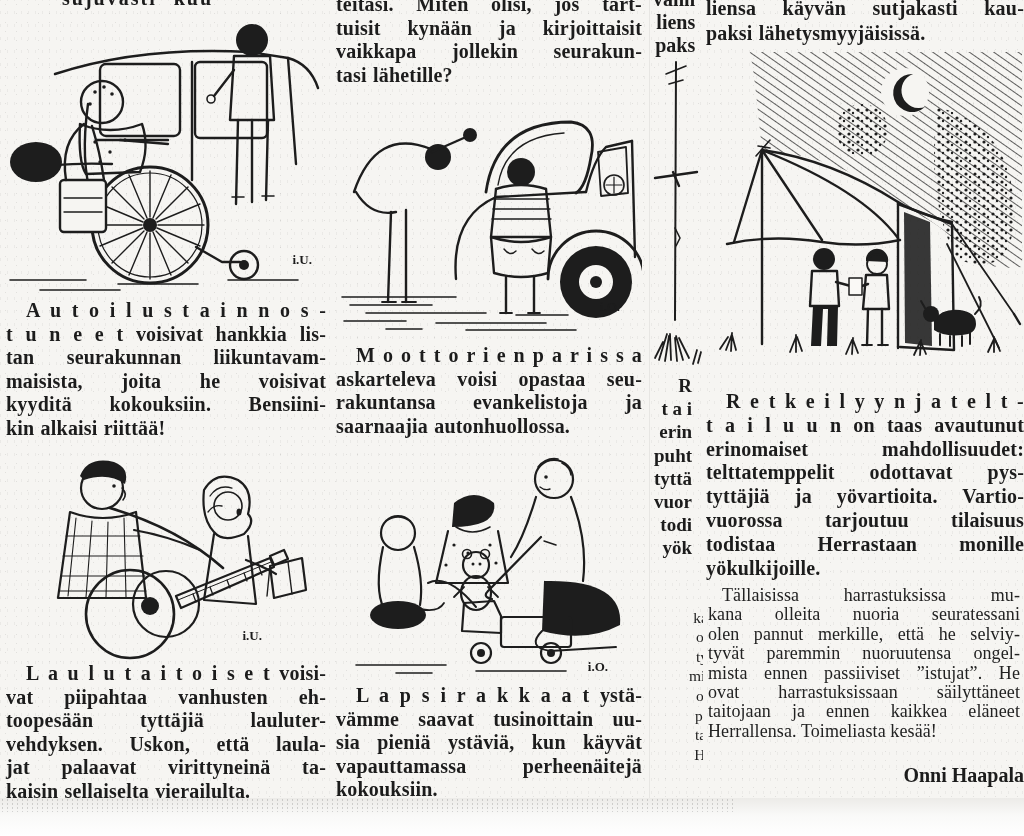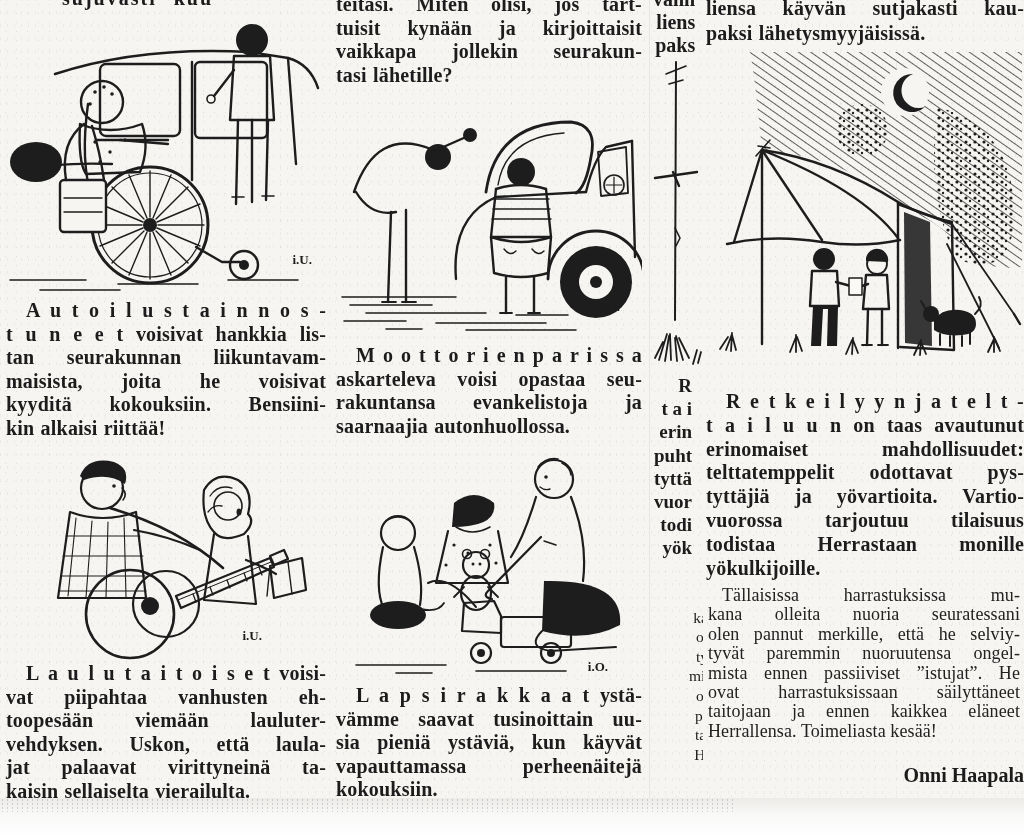--- a/index.html
+++ b/index.html
@@ -161,21 +161,21 @@
         <path d="M270,114 L274,146" stroke-width="1.4"></path>
         <path d="M252,118 L249,148" stroke-width="1.4"></path>
       </g>
     </svg>
     <span class="sig" style="right:62px;bottom:16px;">i.U.</span>
   </div>
 
   <div class="abs para jpara indent" style="left:6px;top:662px;width:320px;">
       <div>L a u l u t a i t o i s e t voisi-</div>
       <div>vat piipahtaa vanhusten eh-</div>
-      <div>toopesään viemään lauluter-</div>
+      <div>toopesään tyttäjiä lauluter-</div>
       <div>vehdyksen. Uskon, että laula-</div>
       <div>jat palaavat virittyneinä ta-</div>
       <div>kaisin sellaiselta vierailulta.</div>
     </div>
 
   <div class="abs para jpara" style="left:336px;top:-7px;width:306px;">
       <div>teitasi. Miten olisi, jos tart-</div>
       <div>tuisit kynään ja kirjoittaisit</div>
       <div>vaikkapa jollekin seurakun-</div>
       <div>tasi lähetille?</div>

